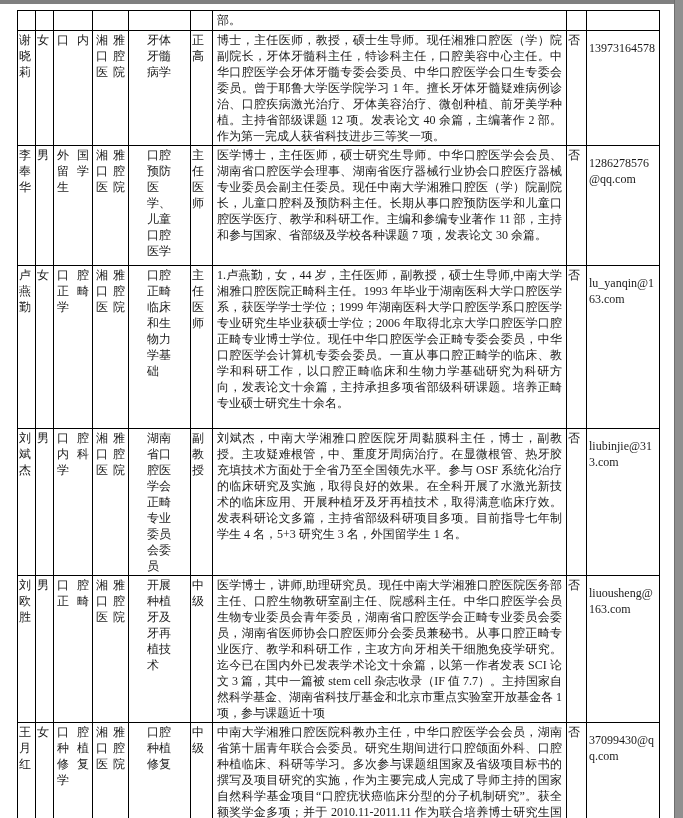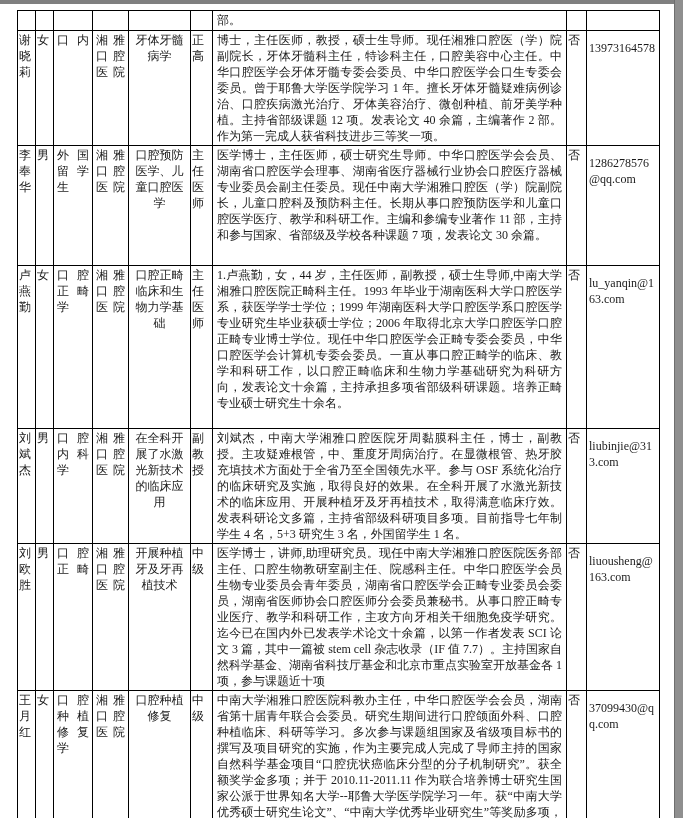--- a/index.html
+++ b/index.html
@@ -7,21 +7,21 @@
               font-family:"Liberation Serif","DejaVu Serif",serif; color:#1a1a1a; }
   .page { position:relative; width:683px; height:818px; background:#ffffff; overflow:hidden; }
   .edge-top { position:absolute; top:0; left:0; width:683px; height:4px; background:#7f7f7f; }
   .edge-right { position:absolute; top:0; right:0; width:9px; height:818px; background:#8f8f8f; border-left:1px solid #6e6e6e; }
   table.roster { position:absolute; left:17px; top:10px; width:642px;
                  border-collapse:collapse; table-layout:fixed; }
   td { border:1px solid #000; vertical-align:top; font-size:12px; line-height:16px;
        padding:1px 2px; overflow:hidden; word-break:break-all; }
   td.c-name, td.c-gender, td.c-title, td.c-flag { padding:1px 1px;margin-top:12px; }
   td.c-major, td.c-hosp { text-align:justify; text-align-last:justify; text-justify:inter-character; padding:1px 3px; }
-  td.c-res { text-align:center; padding:1px 1px;font-family:Liberation Serif, serif; }
+  td.c-res { text-align:left; padding:1px 18px;font-family:Liberation Serif, serif; }
   td.c-bio { text-align:justify; padding:1px 4px; }
   td.c-contact { text-align:left; padding:9px 2px; }
 </style>
 </head>
 <body>
 
 <div class="page">
   <div class="edge-top"></div>
   <div class="edge-right"></div>
 
@@ -84,21 +84,21 @@
         <td class="c-bio">1.卢燕勤，女，44 岁，主任医师，副教授，硕士生导师,中南大学湘雅口腔医院正畸科主任。1993 年毕业于湖南医科大学口腔医学系，获医学学士学位；1999 年湖南医科大学口腔医学系口腔医学专业研究生毕业获硕士学位；2006 年取得北京大学口腔医学口腔正畸专业博士学位。现任中华口腔医学会正畸专委会委员，中华口腔医学会计算机专委会委员。一直从事口腔正畸学的临床、教学和科研工作，以口腔正畸临床和生物力学基础研究为科研方向，发表论文十余篇，主持承担多项省部级科研课题。培养正畸专业硕士研究生十余名。</td>
         <td class="c-flag">否</td>
         <td class="c-contact">lu_yanqin@163.com</td>
       </tr>
 
       <tr style="height:107px">
         <td class="c-name">刘斌杰</td>
         <td class="c-gender">男</td>
         <td class="c-major">口腔内科学</td>
         <td class="c-hosp">湘雅口腔医院</td>
-        <td class="c-res">在全科开展了水激光新技术的临床应用</td>
+        <td class="c-res">湖南省口腔医学会正畸专业委员会委员</td>
         <td class="c-title">副教授</td>
         <td class="c-bio">刘斌杰，中南大学湘雅口腔医院牙周黏膜科主任，博士，副教授。主攻疑难根管，中、重度牙周病治疗。在显微根管、热牙胶充填技术方面处于全省乃至全国领先水平。参与 OSF 系统化治疗的临床研究及实施，取得良好的效果。在全科开展了水激光新技术的临床应用、开展种植牙及牙再植技术，取得满意临床疗效。发表科研论文多篇，主持省部级科研项目多项。目前指导七年制学生 4 名，5+3 研究生 3 名，外国留学生 1 名。</td>
         <td class="c-flag">否</td>
         <td class="c-contact">liubinjie@313.com</td>
       </tr>
 
       <tr style="height:142px">
         <td class="c-name">刘欧胜</td>
         <td class="c-gender">男</td>
         <td class="c-major">口腔正畸</td>

